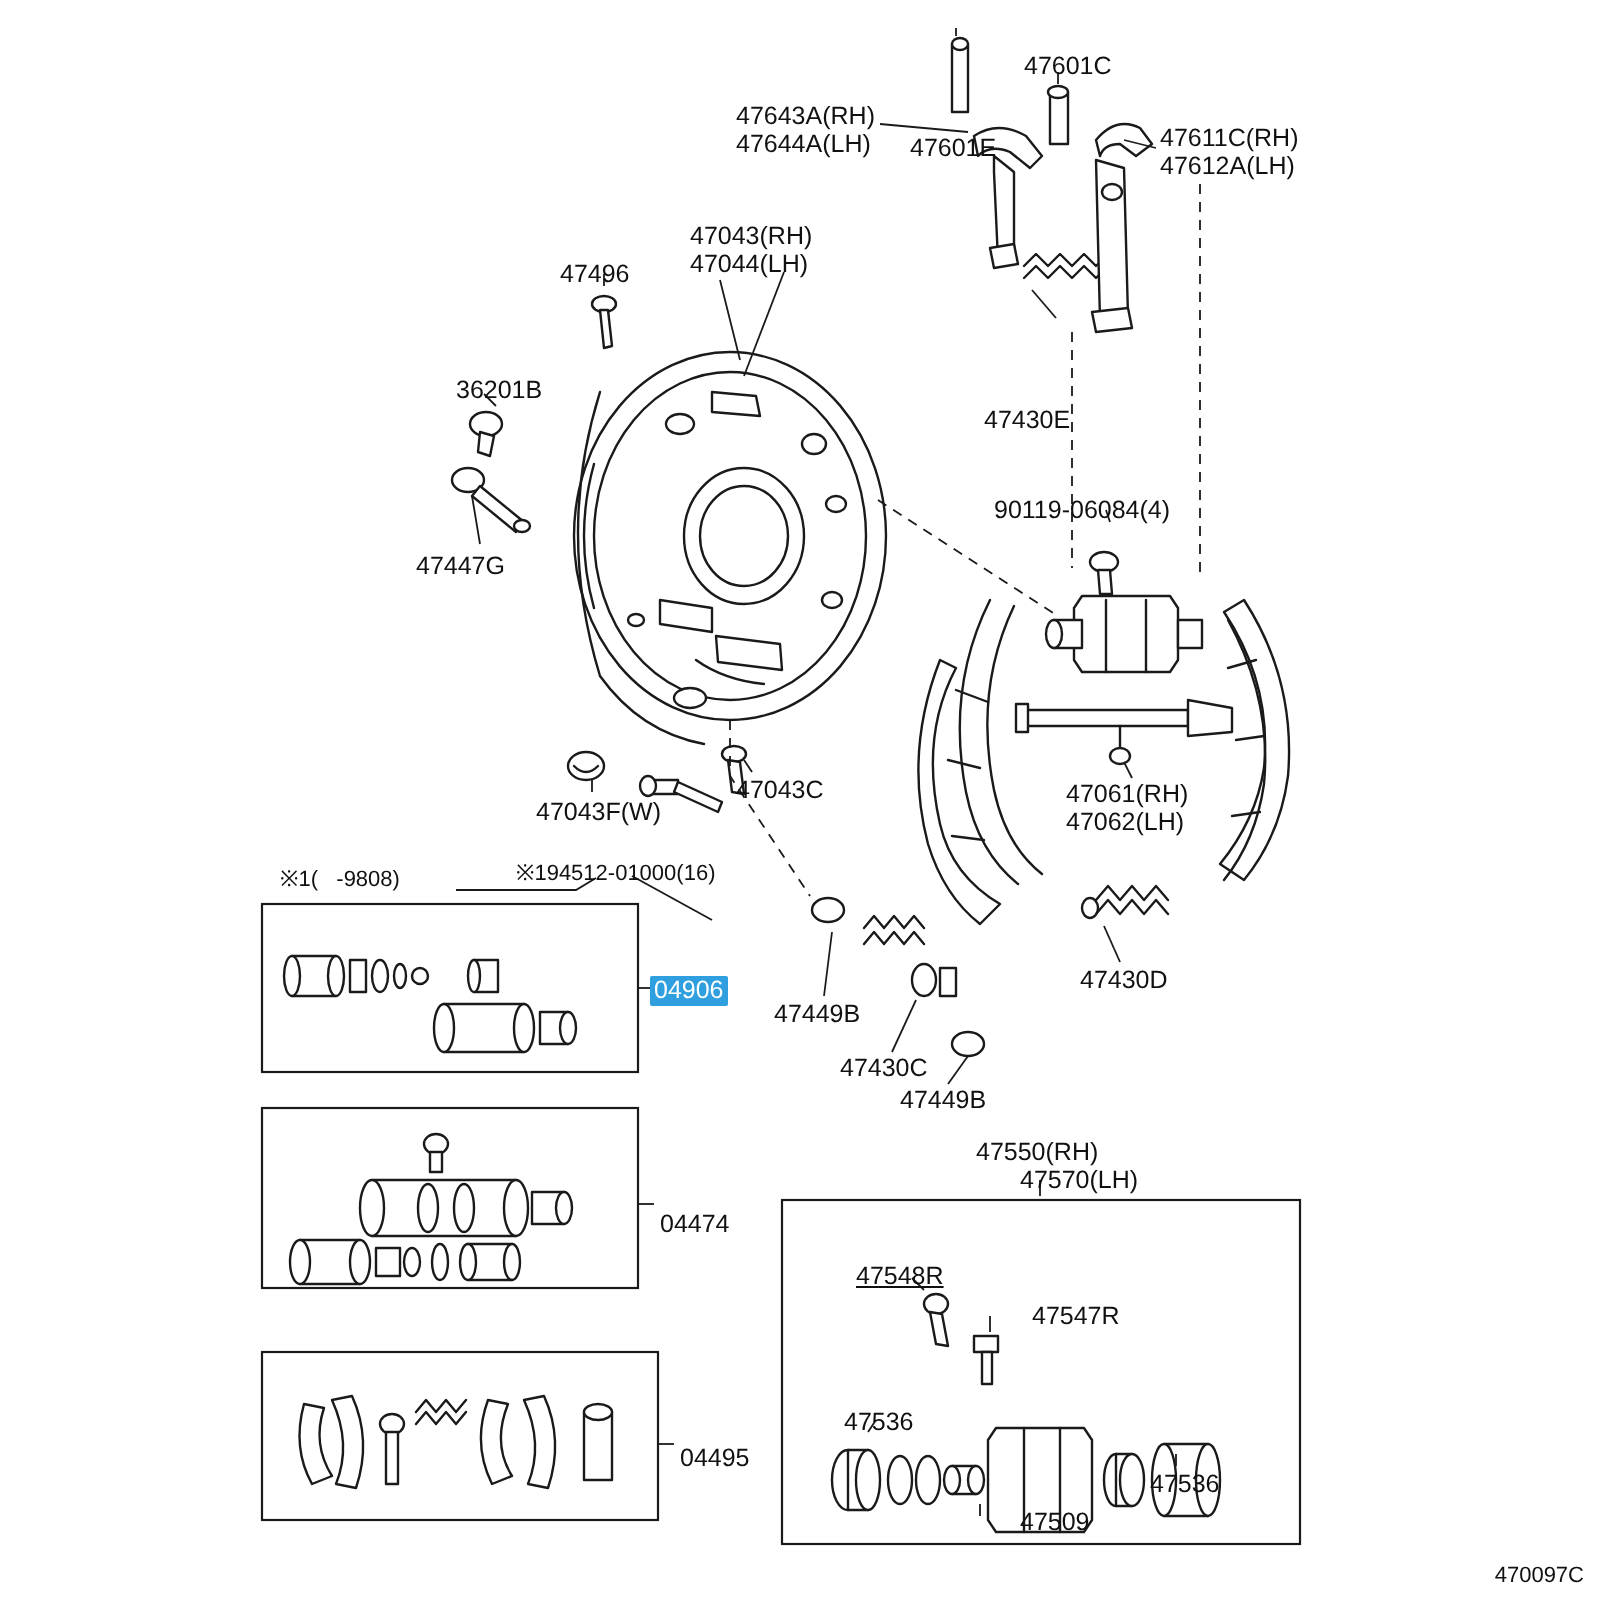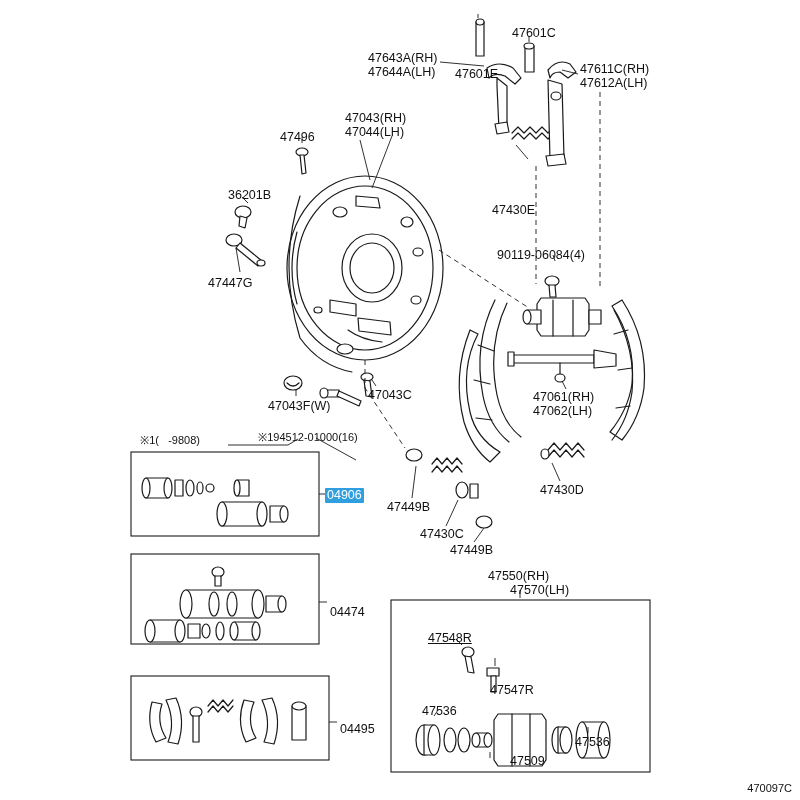--- a/index.html
+++ b/index.html
@@ -320,20 +320,20 @@
     <div class="lbl small" style="left: 258px; top: 431px;">※194512-01000(16)</div>
     <div class="lbl" style="left: 540px; top: 484px;">47430D</div>
     <div class="lbl hl" style="left: 325px; top: 488px;">04906</div>
     <div class="lbl" style="left: 387px; top: 501px;">47449B</div>
     <div class="lbl" style="left: 420px; top: 528px;">47430C</div>
     <div class="lbl" style="left: 450px; top: 544px;">47449B</div>
     <div class="lbl" style="left: 488px; top: 570px;">47550(RH)</div>
     <div class="lbl" style="left: 488px; top: 584px; margin-left: 22px;">47570(LH)</div>
     <div class="lbl" style="left: 330px; top: 606px;">04474</div>
     <div class="lbl" style="left: 428px; top: 632px; text-decoration: underline;">47548R</div>
-    <div class="lbl" style="left: 490px; top: 652px; margin-top: 32px;">47547R</div>
+    <div class="lbl" style="left: 516px; top: 652px;">47547R</div>
     <div class="lbl" style="left: 422px; top: 705px;">47536</div>
     <div class="lbl" style="left: 575px; top: 736px;">47536</div>
     <div class="lbl" style="left: 474px; top: 755px; margin-left: 36px;">47509</div>
     <div class="lbl" style="left: 340px; top: 723px;">04495</div>
   </div>
 
 <div class="corner">470097C</div>
 
 </body></html>

